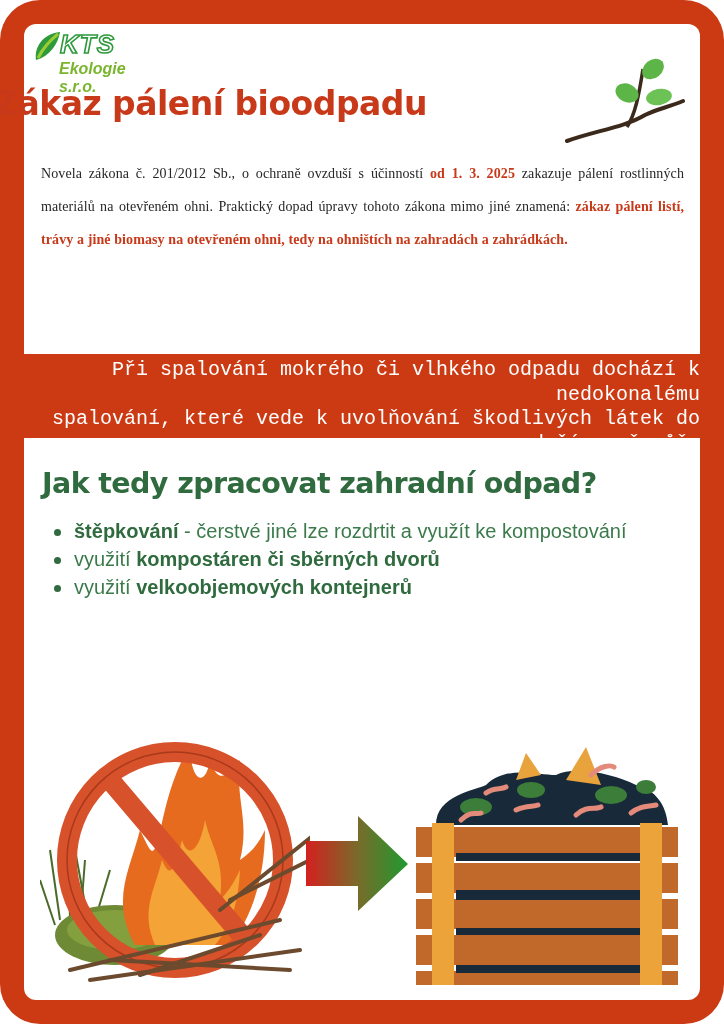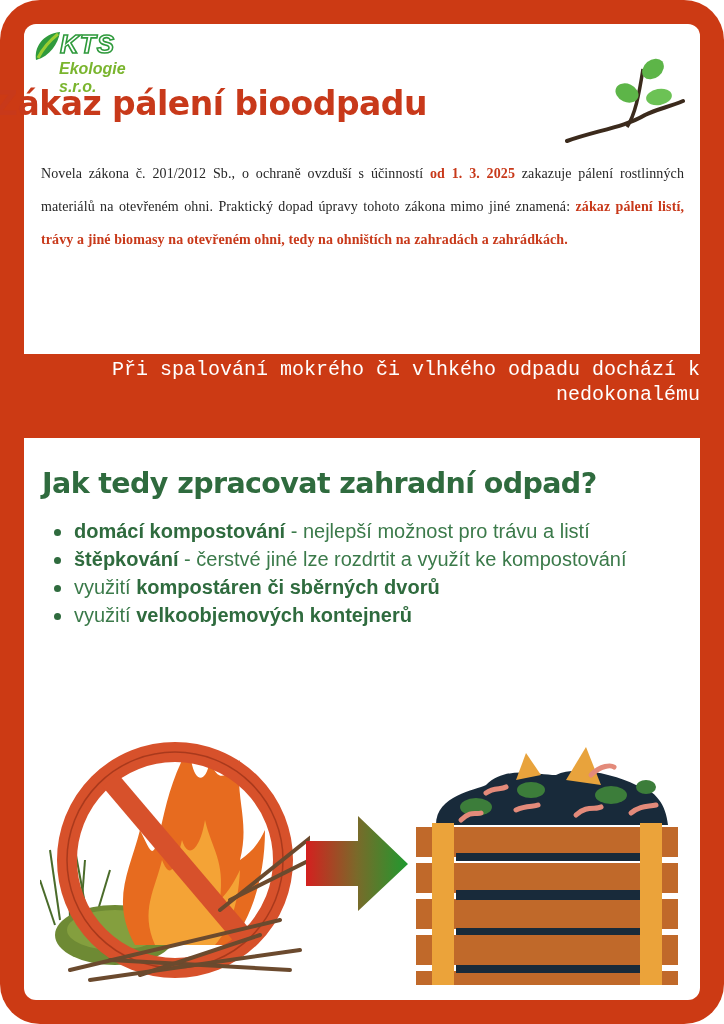--- a/index.html
+++ b/index.html
@@ -91,25 +91,25 @@
   <ellipse cx="62" cy="38" rx="12" ry="9" transform="rotate(25 62 38)" fill="#5db548"></ellipse>
   <ellipse cx="94" cy="42" rx="13" ry="8" transform="rotate(-10 94 42)" fill="#6cc255"></ellipse>
 </svg>
 
 <div class="intro">
   <span>Novela zákona č. 201/2012 Sb., o ochraně ovzduší s účinností </span><span class="hl">od 1. 3. 2025</span><span> zakazuje pálení rostlinných materiálů na otevřeném ohni. Praktický dopad úpravy tohoto zákona mimo jiné znamená: </span><span class="hl">zákaz pálení listí, trávy a jiné biomasy na otevřeném ohni, tedy na ohništích na zahradách a zahrádkách.</span>
 </div>
 
 <div class="band">
   <p>Při spalování mokrého či vlhkého odpadu dochází k nedokonalému</p>
+  <p>spalování, které vede k uvolňování škodlivých látek do ovzduší, což může</p>
 </div>
 
 <div class="subtitle">Jak tedy zpracovat zahradní odpad?</div>
 <ul class="tips">
-  <li><span></span><b>domácí kompostování</b><span> - nejlepší možnost pro trávu a listí</span></li>
   <li><span></span><b>štěpkování</b><span> - čerstvé jiné lze rozdrtit a využít ke kompostování</span></li>
   <li><span>využití </span><b>kompostáren či sběrných dvorů</b><span></span></li>
   <li><span>využití </span><b>velkoobjemových kontejnerů</b><span></span></li>
 </ul>
 
 <svg class="art-fire" width="270" height="265" viewBox="0 0 270 265">
 
   <g stroke="#4a6b2a" stroke-width="2" fill="none">
     <path d="M20 200 L10 130"></path>
       <path d="M30 200 L28 120"></path>

